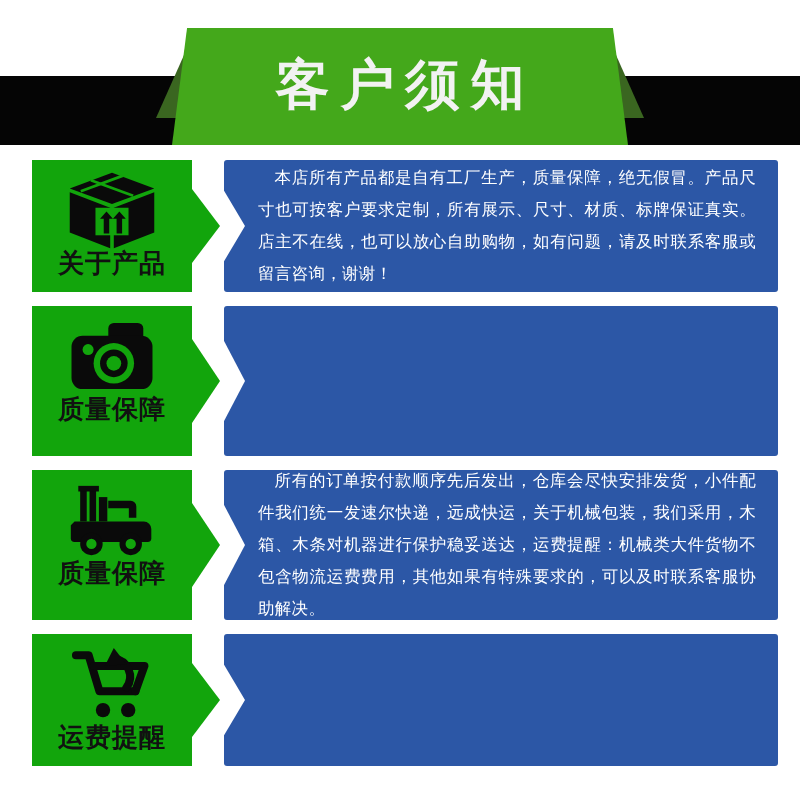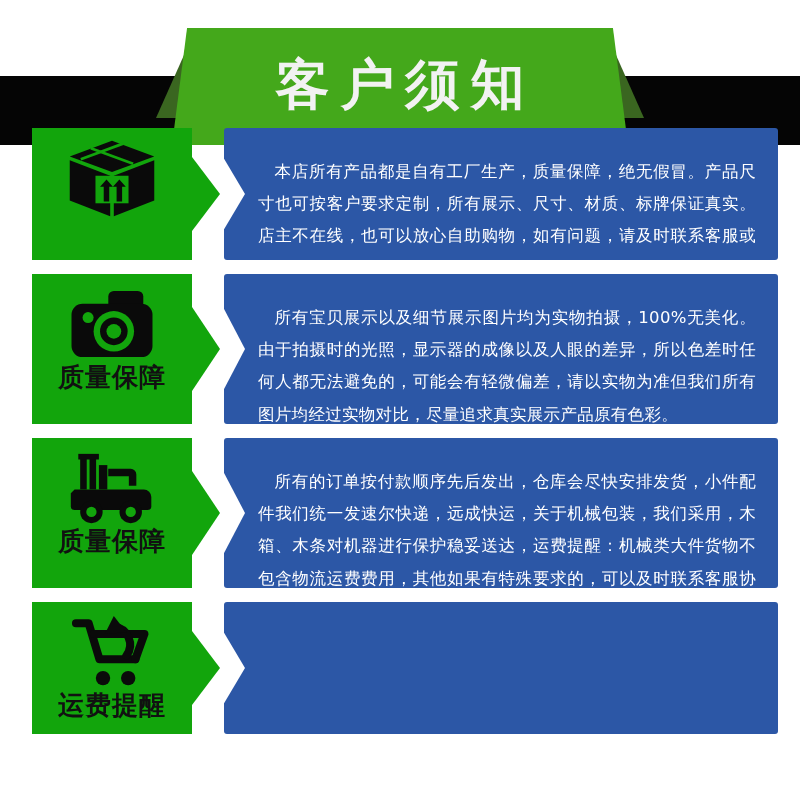--- a/index.html
+++ b/index.html
@@ -13,21 +13,21 @@
     height: 800px;
     overflow: hidden;
     font-family: "DejaVu Sans", "Liberation Sans", sans-serif;
     -webkit-font-smoothing: antialiased;
   }
 
   
   .banner {
     position: relative;
     width: 800px;
-    height: 128px;
+    height: 160px;
   }
   .banner-blackbar {
     position: absolute;
     left: 0;
     top: 76px;
     width: 800px;
     height: 69px;
     background: #050505;
   }
   .banner-flap {
@@ -124,23 +124,23 @@
   }
 
   
   .panel {
     position: relative;
     flex: 1 1 auto;
     margin-left: 32px;
     background: #2c57a6;
     border-radius: 3px;
     display: flex;
-    align-items: flex-start;
+    align-items: center;
     box-sizing: border-box;
-    padding: 28px 22px 14px 34px;
+    padding: 14px 22px 14px 34px;
   }
   .panel-notch {
     position: absolute;
     left: -1px;
     top: 0;
     width: 22px;
     height: 100%;
     background: #ffffff;
     clip-path: polygon(0% 22%, 100% 50%, 0% 78%);
   }
@@ -194,20 +194,21 @@
               <path d="M16 22 L62 5"></path>
             </g>
 
             <rect x="32" y="40" width="36" height="30" fill="#12a50c"></rect>
             <g fill="#0a0a0a">
               <path d="M41 68 L41 52 L37 52 L44 44 L51 52 L47 52 L47 68 Z"></path>
               <path d="M55 68 L55 52 L51 52 L58 44 L65 52 L61 52 L61 68 Z"></path>
             </g>
           </svg>
         </div>
+        <div class="tile-label">关于产品</div>
       </div>
       <div class="panel">
         <div class="panel-notch"></div>
         <div class="panel-text">本店所有产品都是自有工厂生产，质量保障，绝无假冒。产品尺寸也可按客户要求定制，所有展示、尺寸、材质、标牌保证真实。店主不在线，也可以放心自助购物，如有问题，请及时联系客服或留言咨询，谢谢！</div>
       </div>
     </div>
   </div>
 
   <div class="row row-2">
     <div class="row-inner">
@@ -224,21 +225,20 @@
 
             <circle cx="52" cy="48" r="22" fill="#12a50c"></circle>
             <circle cx="52" cy="48" r="15" fill="#0a0a0a"></circle>
             <circle cx="52" cy="48" r="8" fill="#12a50c"></circle>
           </svg>
         </div>
         <div class="tile-label">质量保障</div>
       </div>
       <div class="panel">
         <div class="panel-notch"></div>
-        <div class="panel-text">所有宝贝展示以及细节展示图片均为实物拍摄，100%无美化。由于拍摄时的光照，显示器的成像以及人眼的差异，所以色差时任何人都无法避免的，可能会有轻微偏差，请以实物为准但我们所有图片均经过实物对比，尽量追求真实展示产品原有色彩。</div>
       </div>
     </div>
   </div>
 
   <div class="row row-3">
     <div class="row-inner">
       <div class="tile">
         <div class="tile-point"></div>
         <div class="tile-icon">
           <svg viewBox="0 0 100 78" width="94" height="73">

